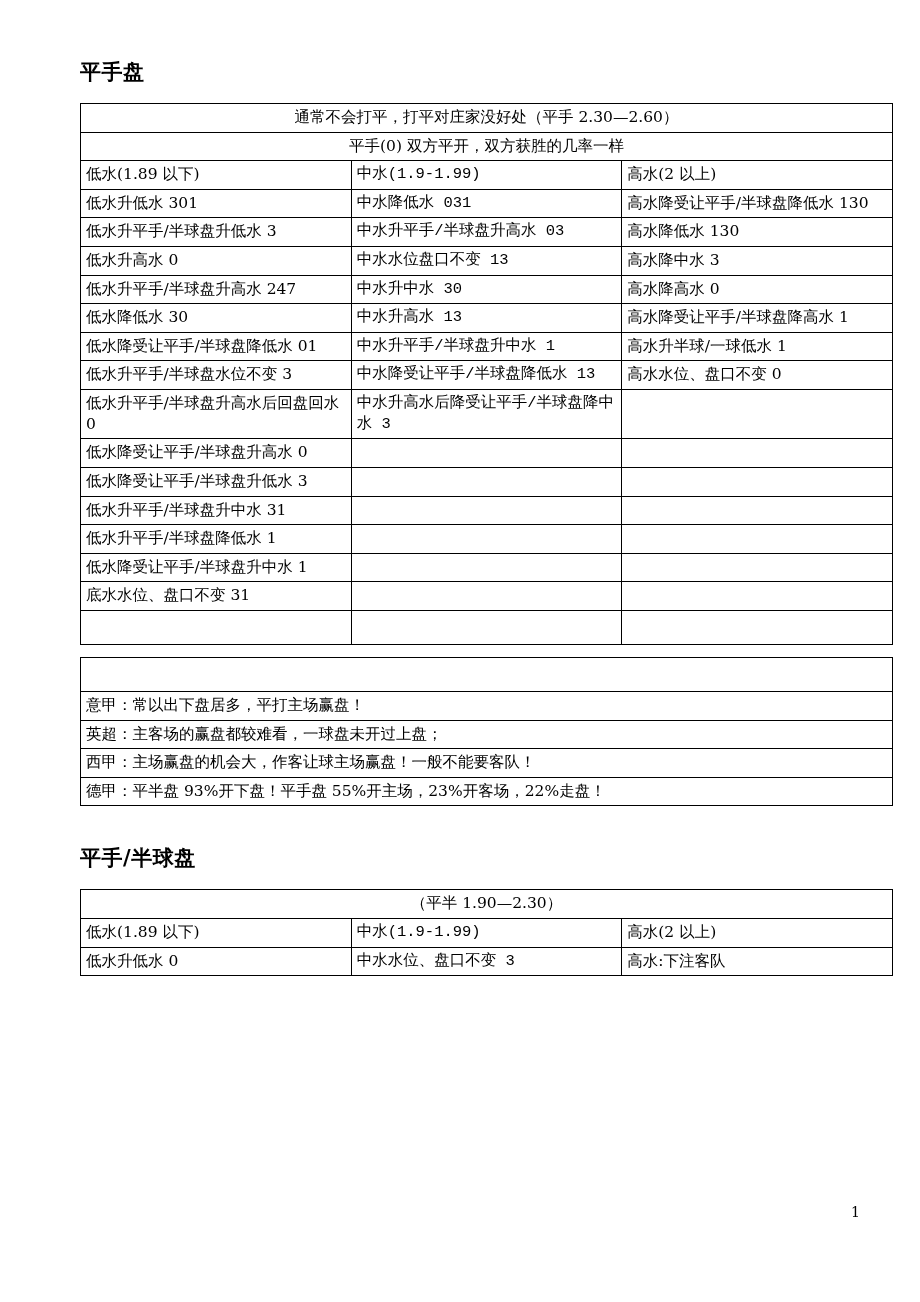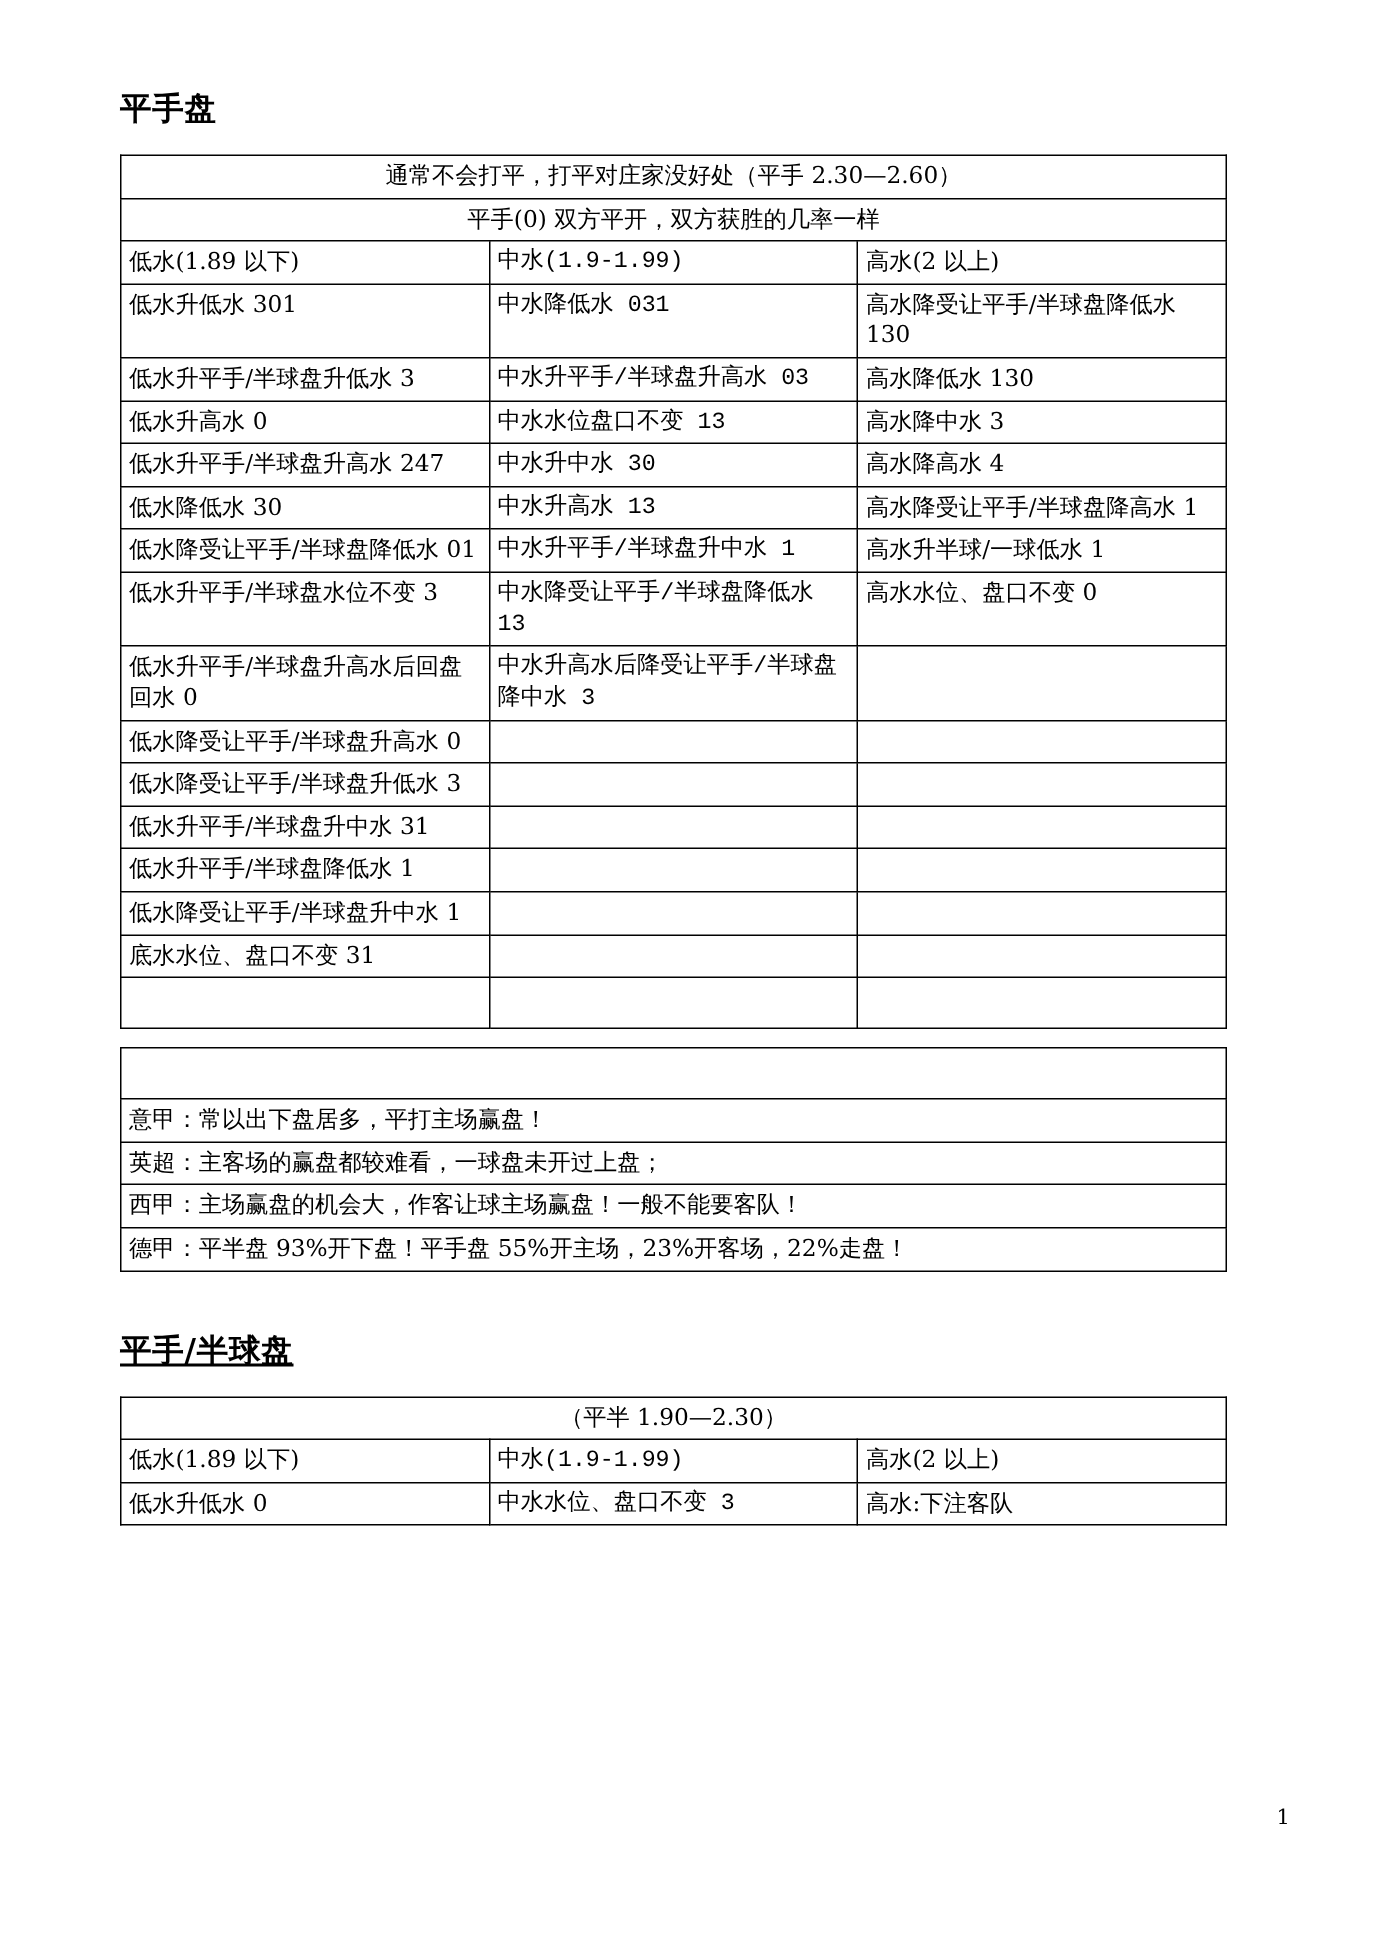--- a/index.html
+++ b/index.html
@@ -31,27 +31,26 @@
     font-weight: bold;
     font-size: 21px;
     line-height: 1.0;
     letter-spacing: 0.5px;
     margin: 0 0 20px 0;
     padding: 0;
     color: #000;
   }
   .section-heading.second {
     margin-top: 42px;
-    text-decoration: underline;
   }
 
   
   table.doc-table {
     border-collapse: collapse;
-    width: 738px;
+    width: 813px;
     table-layout: fixed;
     margin: 0;
   }
   table.doc-table td {
     border: 1px solid #000000;
     font-size: 15.5px;
     line-height: 1.33;
     padding: 3px 5px 4px 5px;
     vertical-align: top;
     word-wrap: break-word;
@@ -122,21 +121,21 @@
         <td class="col-c">高水降低水 130</td>
       </tr>
       <tr>
         <td class="col-a">低水升高水 0</td>
         <td class="col-b">中水水位盘口不变 13</td>
         <td class="col-c">高水降中水 3</td>
       </tr>
       <tr>
         <td class="col-a">低水升平手/半球盘升高水 247</td>
         <td class="col-b">中水升中水 30</td>
-        <td class="col-c">高水降高水 4</td>
+        <td class="col-c">高水降高水 0</td>
       </tr>
       <tr>
         <td class="col-a">低水降低水 30</td>
         <td class="col-b">中水升高水 13</td>
         <td class="col-c">高水降受让平手/半球盘降高水 1</td>
       </tr>
       <tr>
         <td class="col-a">低水降受让平手/半球盘降低水 01</td>
         <td class="col-b">中水升平手/半球盘升中水 1</td>
         <td class="col-c">高水升半球/一球低水 1</td>

